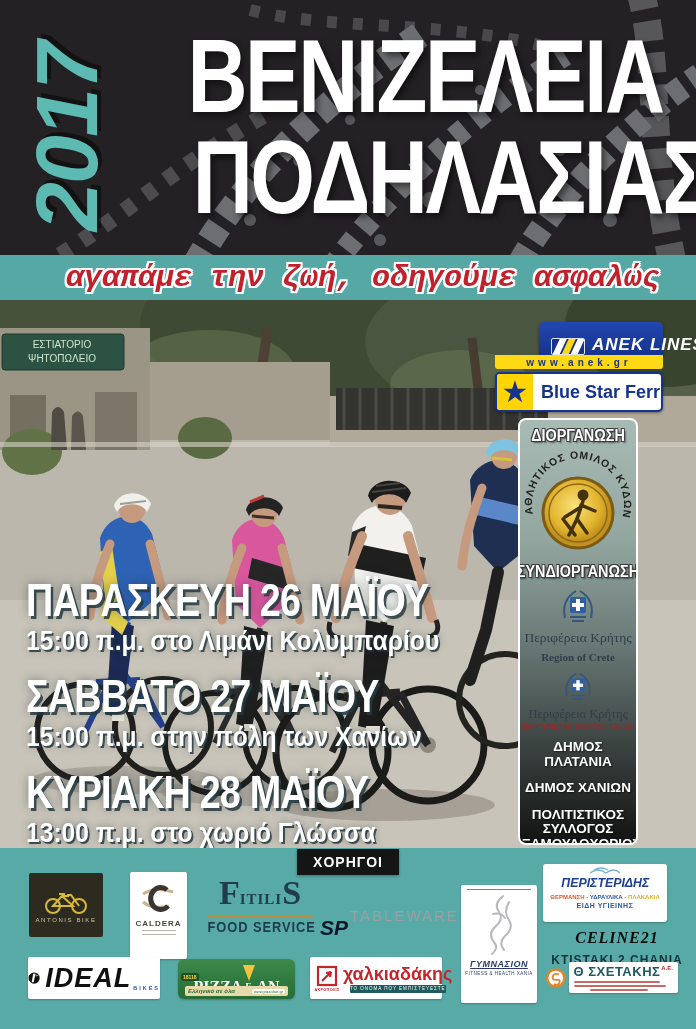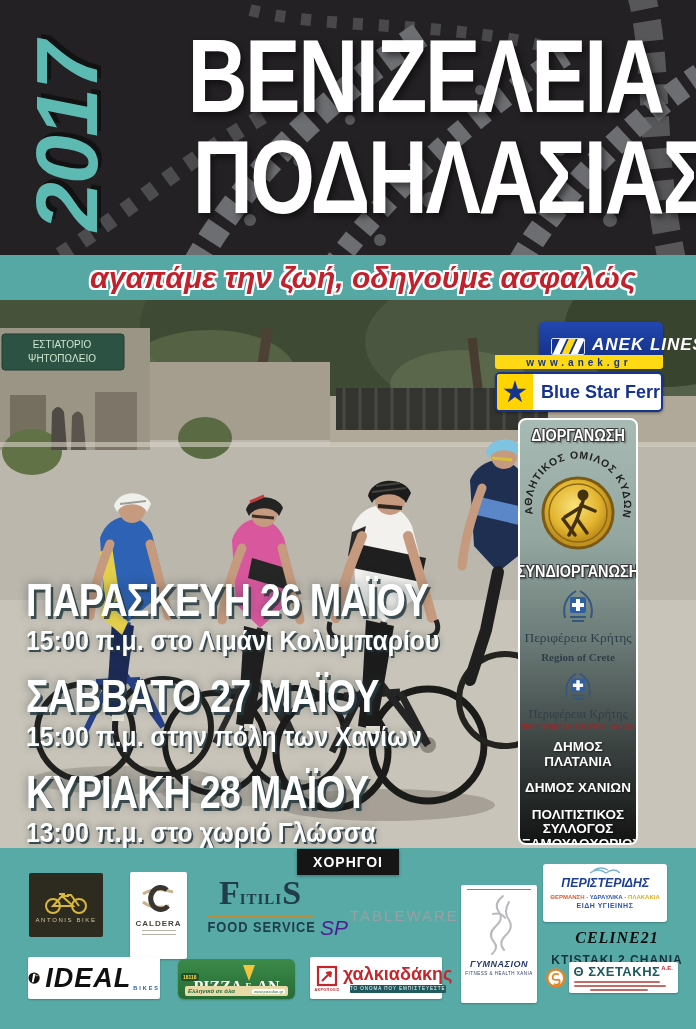--- a/index.html
+++ b/index.html
@@ -14,21 +14,21 @@
         font-size:88px;font-weight:bold;font-style:italic;letter-spacing:-2px;
         color:#5dbab3;text-shadow:4px 4px 0 rgba(0,0,0,.45);line-height:100px;}
   .title-block{position:absolute;left:128px;top:26px;width:562px;height:224px;text-align:center;}
   .title-line{display:inline-block;transform:scaleX(.80);transform-origin:center;
         font-size:104px;line-height:101px;font-weight:bold;letter-spacing:-3px;color:#ffffff;
         text-shadow:4px 4px 7px rgba(0,0,0,.5);white-space:nowrap;}
 
   
   .band{position:absolute;left:0;top:255px;width:696px;height:45px;background:#56a8a5;
         display:flex;align-items:center;justify-content:center;}
-  .tagline{font-family:Liberation Sans, sans-serif;font-style:italic;font-weight:bold;
+  .tagline{font-family:Liberation Mono, monospace;font-style:italic;font-weight:bold;
         font-size:30px;color:#c2202a;margin-left:30px;white-space:nowrap;
         text-shadow:-2px -2px 0 #fff,2px -2px 0 #fff,-2px 2px 0 #fff,2px 2px 0 #fff,0 2px 0 #fff,0 -2px 0 #fff,2px 0 0 #fff,-2px 0 0 #fff;}
 
   
   .photo{position:absolute;left:0;top:300px;width:696px;height:548px;overflow:hidden;}
   .photo svg.scene{position:absolute;left:0;top:0;}
 
   
   .schedule{position:absolute;left:26px;top:276px;z-index:2;}
   .sch-day{display:inline-block;transform:scaleX(.82);transform-origin:left center;
@@ -89,26 +89,26 @@
   .caldera-sub{width:34px;height:3px;border-top:1px solid #b9b2a6;border-bottom:1px solid #b9b2a6;margin-top:2px;}
   
   .fitilis{left:203px;top:30px;width:114px;text-align:center;color:#203d4d;}
   .fitilis .l1{font-family:"Liberation Serif",serif;font-weight:bold;line-height:30px;white-space:nowrap;}
   .fitilis .big{font-size:34px;}
   .fitilis .mid{font-size:15px;letter-spacing:1px;}
   .fitilis .rule{height:1px;background:#b98c3a;margin:2px 4px;}
   .fitilis .l2{font-size:14px;font-weight:bold;letter-spacing:1px;transform:scaleX(.92);white-space:nowrap;}
   
   .sp{left:320px;top:32px;width:128px;height:58px;display:flex;align-items:flex-end;}
-  .sp-sp{font-size:21px;font-weight:normal;font-style:italic;color:#4c1d95;line-height:20px;}
+  .sp-sp{font-size:21px;font-weight:bold;font-style:italic;color:#0f172a;line-height:20px;}
   .sp-rest{font-size:15px;color:#9aa0a3;letter-spacing:2px;margin:0 0 14px 2px;}
   
   .gym{left:461px;top:37px;width:76px;height:118px;padding:4px 3px;display:flex;flex-direction:column;align-items:center;}
   .gym-rule{width:64px;height:1px;background:#d06050;margin-bottom:2px;}
-  .gym-name{font-size:9px;font-weight:bold;font-style:italic;color:#2a3a6e;letter-spacing:.5px;margin-top:1px;white-space:nowrap;}
+  .gym-name{font-size:9px;font-weight:bold;font-style:italic;color:#2a3a6e;letter-spacing:.5px;margin-top:1px;white-space:nowrap;text-decoration:underline;}
   .gym-sub{font-size:4.5px;color:#2a3a6e;letter-spacing:.5px;margin-top:2px;text-align:center;}
   
   .peri{left:543px;top:16px;width:124px;height:58px;border-radius:3px;display:flex;flex-direction:column;align-items:center;padding-top:3px;}
   .peri-name{font-size:13px;font-weight:bold;font-style:italic;color:#1d3f96;white-space:nowrap;transform:scaleX(.95);}
   .peri-line2{font-size:6px;font-weight:bold;margin-top:4px;white-space:nowrap;}
   .peri-line3{font-size:7px;font-weight:bold;color:#2e58a8;margin-top:2px;letter-spacing:.5px;}
   .svc1{color:#e05a2b;} .svc2{color:#2e58a8;} .svc3{color:#d8b023;} .svcsep{color:#e05a2b;}
   
   .celine{left:543px;top:77px;width:148px;text-align:center;}
   .celine-name{font-family:"Liberation Serif",serif;font-size:16px;font-weight:bold;color:#0d0d0d;letter-spacing:1px;line-height:26px;font-style:italic;}

